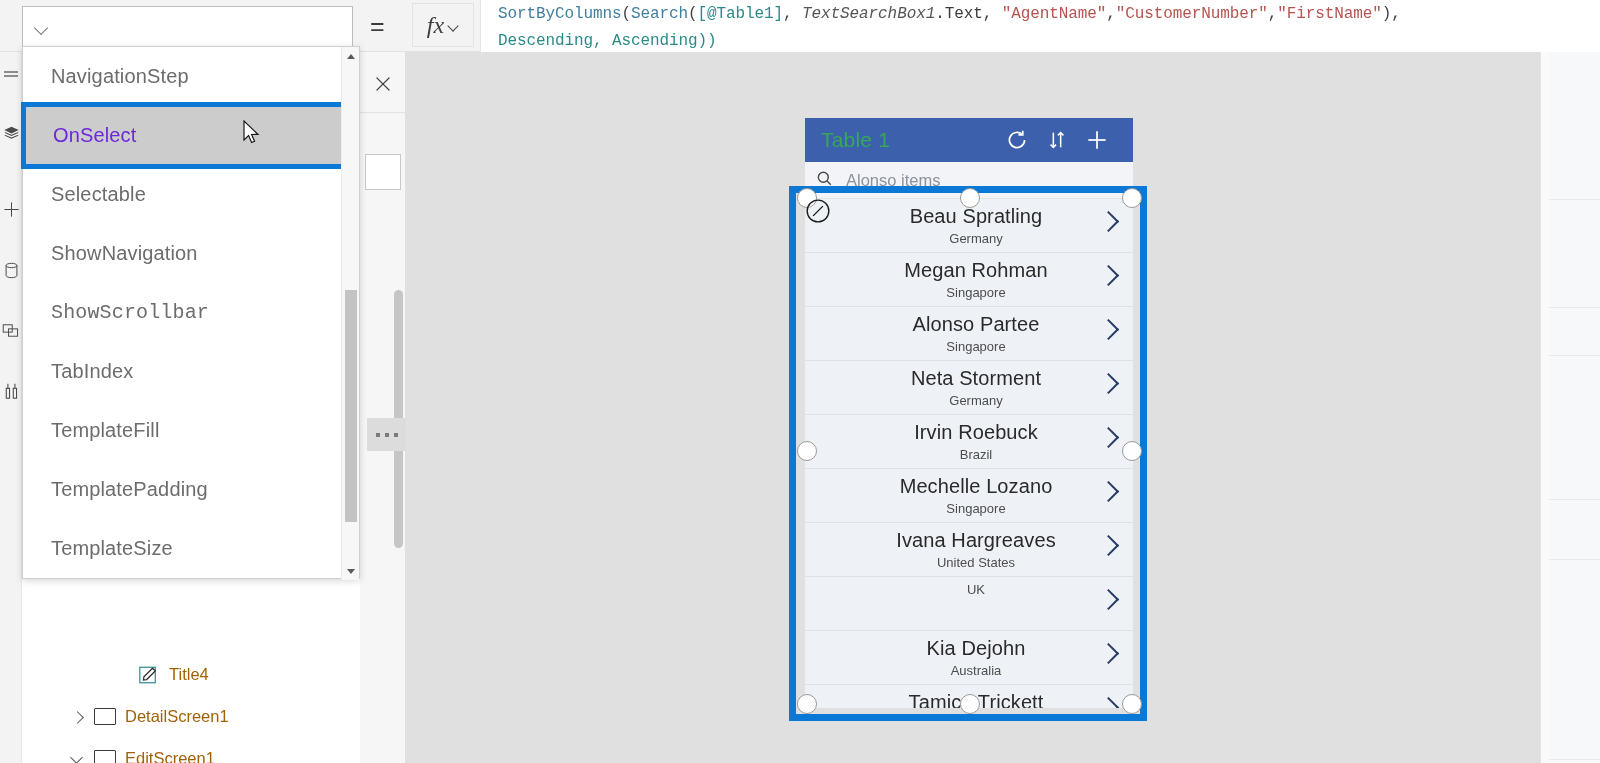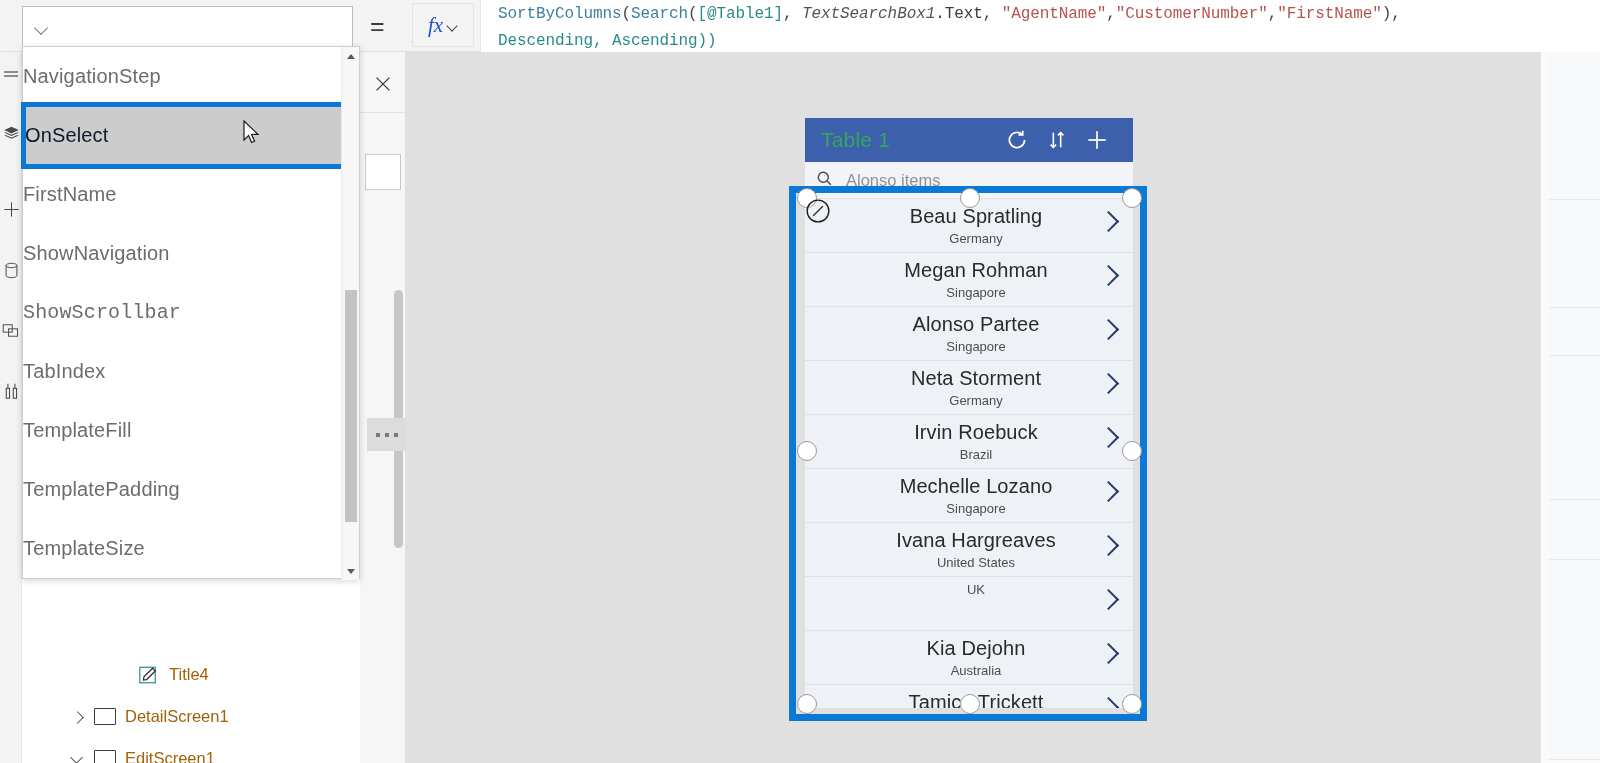--- a/index.html
+++ b/index.html
@@ -39,21 +39,21 @@
     position: absolute; left: 370px; top: 12px;
     font-size: 25px; color: #3b3b3b; font-weight: 400;
   }
   .fx-box {
     position: absolute; left: 412px; top: 3px; width: 62px; height: 44px;
     background: #f3f3f3; border: 1px solid #e3e3e3;
     display: flex; align-items: center; justify-content: center; gap: 4px;
   }
   .fx-glyph {
     font-family: "Liberation Serif", serif; font-style: italic;
-    font-size: 21px; color: #1d4ed8; line-height: 1;
+    font-size: 24px; color: #404040; line-height: 1;
   }
   .fx-chev { width: 11px; height: 7px; position: relative; }
   .fx-chev::before {
     content: ""; position: absolute; left: 1px; top: 0;
     width: 7px; height: 7px;
     border-right: 1.5px solid #444; border-bottom: 1.5px solid #444;
     transform: rotate(45deg);
   }
   .formula-area {
     position: absolute; left: 480px; top: 0px; right: 0; height: 52px;
@@ -137,25 +137,25 @@
     border-left: 4px solid transparent; border-right: 4px solid transparent;
   }
   .dd-arrow.up i { border-bottom: 5px solid #5a5a5a; }
   .dd-arrow.dn i { border-top: 5px solid #5a5a5a; }
   .dd-thumb {
     position: absolute; left: 3px; top: 243px; width: 12px; height: 232px;
     background: #c3c3c3;
   }
   .dd-item {
     position: absolute; left: 0; width: 320px; height: 59px;
-    display: flex; align-items: center; 
+    display: flex; align-items: center; padding-left: 28px;
     font-size: 20px; color: #6c6c6c; letter-spacing: .15px;
   }
   .dd-item.sel {
-    background: #cccccc; color: #0f172a;
+    background: #cccccc; color: #6d28d9;
     outline: 5px solid #0a78d4; outline-offset: -1px;
     left: 2px; width: 320px;
   }
   .cursor-arrow {
     position: absolute; left: 243px; top: 120px; width: 18px; height: 26px; z-index: 45;
   }
 
   
   .sideprops {
     position: absolute; left: 360px; top: 52px; width: 46px; bottom: 0;
@@ -451,21 +451,21 @@
   <div class="sp-dots">
     <b></b>
       <b></b>
       <b></b>
   </div>
 
   <div class="dropdown">
     <div id="ddlist">
         <div class="dd-item" style="top: 0px;">NavigationStep</div>
         <div class="dd-item sel" style="top: 59px;">OnSelect</div>
-        <div class="dd-item" style="top: 118px;">FirstName</div>
+        <div class="dd-item" style="top: 118px;">Selectable</div>
         <div class="dd-item" style="top: 177px;">ShowNavigation</div>
         <div class="dd-item" style="top: 236px; font-family: Liberation Mono, monospace;">ShowScrollbar</div>
         <div class="dd-item" style="top: 295px;">TabIndex</div>
         <div class="dd-item" style="top: 354px;">TemplateFill</div>
         <div class="dd-item" style="top: 413px;">TemplatePadding</div>
         <div class="dd-item" style="top: 472px;">TemplateSize</div>
       </div>
     <div class="dd-scroll">
       <div class="dd-arrow up">
           <i></i>

